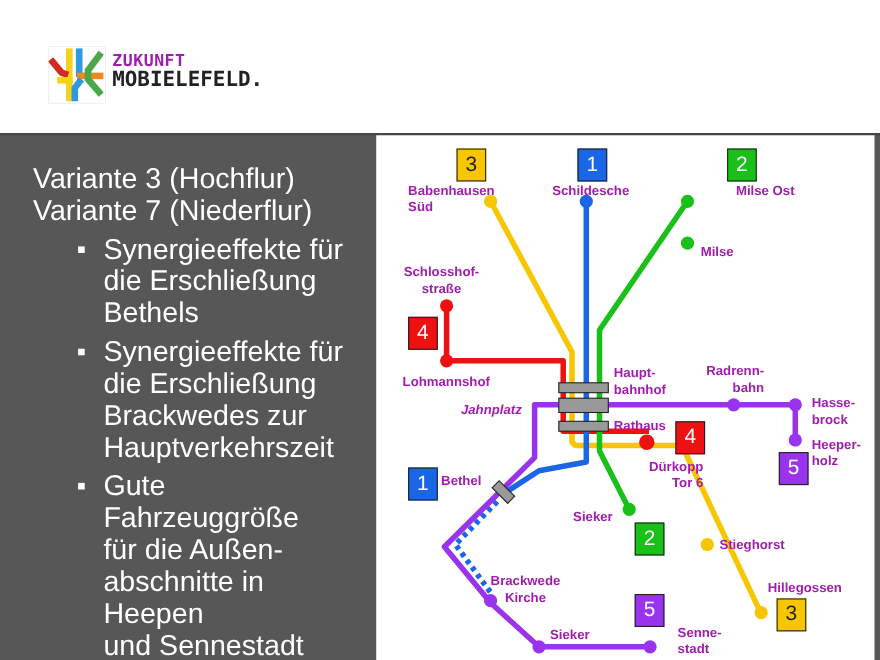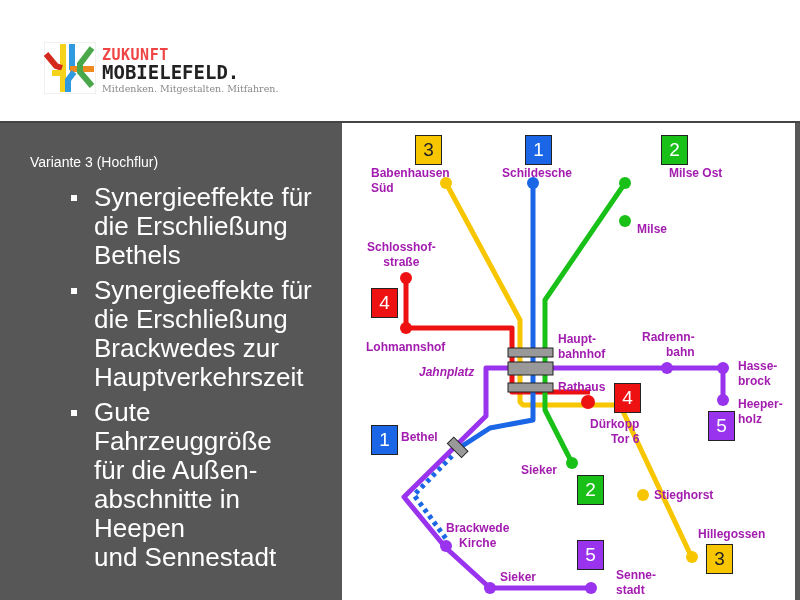--- a/index.html
+++ b/index.html
@@ -6,42 +6,42 @@
   body {
     width: 800px; height: 600px; overflow: hidden; position: relative;
     background: #ffffff;
     font-family: "Liberation Sans", sans-serif;
   }
   .logo { position: absolute; left: 44px; top: 42px; width: 240px; height: 60px; }
   .logo-mark { position: absolute; left: 0; top: 0; width: 52px; height: 52px; }
   .logo-title1 {
     position: absolute; left: 58px; top: 4px;
     font-family: "DejaVu Sans Mono", monospace; font-weight: bold;
-    font-size: 15px; letter-spacing: 0.5px; color: #ef4444;
+    font-size: 15px; letter-spacing: 0.5px; color: #a21caf;
   }
   .logo-title2 {
     position: absolute; left: 58px; top: 19px;
     font-family: "DejaVu Sans Mono", monospace; font-weight: bold;
     font-size: 19px; letter-spacing: 0px; color: #222;
   }
   .logo-tagline {
     position: absolute; left: 58px; top: 41px;
     font-family: "DejaVu Serif", serif; font-size: 9.5px; color: #8a8a8a;
     white-space: nowrap;
   }
   .content-band {
     position: absolute; left: 0; top: 121px; width: 800px; height: 479px;
     background: #575757;
     border-top: 2px solid #444;
     box-sizing: border-box;
   }
   .text-panel {
     position: absolute; left: 30px; top: 148px; width: 300px; color: #ffffff;
   }
-  .heading-line { font-size: 14px; line-height: 29px; white-space: nowrap; }
+  .heading-line { font-size: 26px; line-height: 29px; white-space: nowrap; }
   .bullets { list-style: none; margin: 6px 0 0 0; padding: 0 0 0 64px; }
   .bullet {
     position: relative; font-size: 26px; line-height: 29px;
     margin-bottom: 6px; padding-left: 0;
   }
   .bullet-marker {
     position: absolute; left: -23px; top: 12px; width: 6px; height: 6px; background: #fff;
   }
   .bullet-text { white-space: pre-line; display: block; }
   .map-panel {
@@ -69,27 +69,27 @@
     <rect x="16" y="2" width="6" height="48" fill="#f6d21a"></rect>
     <rect x="25" y="2" width="6" height="26" fill="#2f9ae0"></rect>
     <polyline points="2,12 12,24 18,26" stroke="#d42a1e" stroke-width="6" fill="none"></polyline>
     <rect x="26" y="24" width="24" height="6" fill="#f08a1e"></rect>
     <polyline points="48,6 36,22 36,30 48,44" stroke="#4aa84a" stroke-width="6" fill="none"></polyline>
     <polyline points="30,30 24,38 24,50" stroke="#2f9ae0" stroke-width="6" fill="none"></polyline>
     <rect x="8" y="28" width="14" height="6" fill="#f6d21a"></rect>
   </svg>
   <div class="logo-title1">ZUKUNFT</div>
   <div class="logo-title2">MOBIELEFELD.</div>
-  <div class="logo-tagline">Mitdenken. Mitgestalten. Mitfahren.</div>
 </div>
 
 <div class="content-band"></div>
 
 <div class="text-panel">
   <div class="heading-line">Variante 3 (Hochflur)</div>
+  <div class="heading-line">Variante 7 (Niederflur)</div>
   <ul class="bullets">
     <li class="bullet">
       <span class="bullet-marker"></span>
       <span class="bullet-text">Synergieeffekte für
 die Erschließung
 Bethels</span>
     </li>
     <li class="bullet">
       <span class="bullet-marker"></span>
       <span class="bullet-text">Synergieeffekte für

